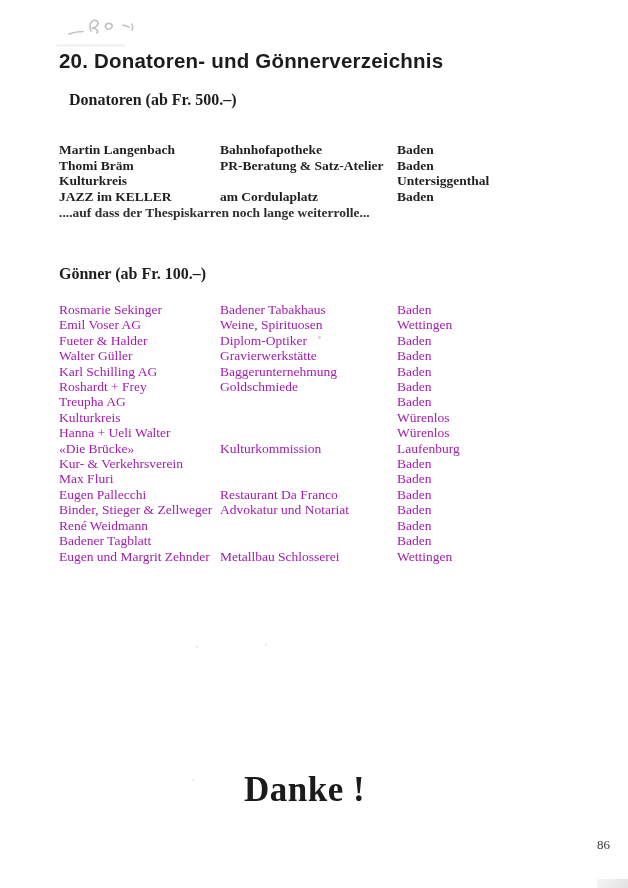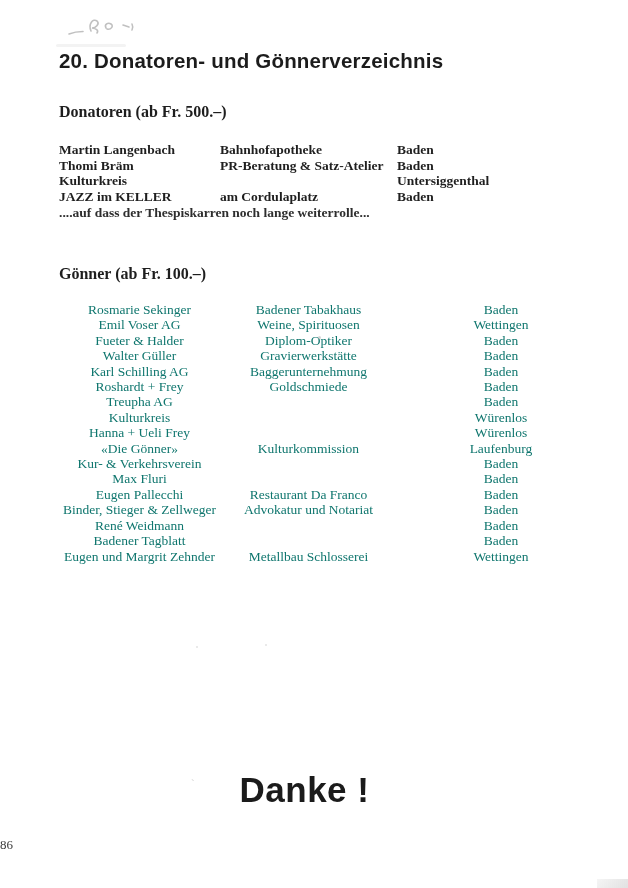--- a/index.html
+++ b/index.html
@@ -17,43 +17,43 @@
     font-family:"Liberation Sans",sans-serif;
     font-weight:bold;font-size:20.5px;line-height:24px;
     letter-spacing:0.2px;color:#1c1c1c;white-space:nowrap;
   }
   .section-heading{
     position:absolute;left:59px;
     font-family:"Liberation Serif",serif;
     font-weight:bold;font-size:16px;line-height:18px;
     color:#1e1e1e;white-space:nowrap;
   }
-  .heading-donors{top:103px;}
+  .heading-donors{top:91px;margin-left:10px;}
   .heading-patrons{top:265px;}
   .listing{
     position:absolute;left:59px;right:32px;
     font-size:13.5px;
   }
   .listing-donors{top:142px;line-height:15.7px;font-weight:bold;color:#1f1f1f;}
-  .listing-patrons{top:302px;line-height:15.4px;color:#0f766e;text-align:center;}
+  .listing-patrons{top:302px;line-height:15.4px;color:#a21caf;}
   .trow{display:grid;grid-template-columns:161px 177px 1fr;}
   .trow span{display:block;white-space:nowrap;overflow:visible;}
   .footnote{
     font-weight:bold;color:#2e2e2e;white-space:nowrap;
   }
   .thanks{
     position:absolute;left:0;top:770px;width:609px;
     text-align:center;
-    font-family:Liberation Sans, sans-serif;
+    font-family:Liberation Serif, serif;
     font-weight:bold;font-size:35px;line-height:40px;
     color:#1b1b1b;letter-spacing:0.5px;
   }
   .page-number{
     position:absolute;left:0;top:837px;width:610px;
-    text-align:left;
+    text-align:right;
     font-size:13px;color:#3a3a3a;
   }
   .pencil-annotation{
     position:absolute;left:66px;top:15px;opacity:0.85;
   }
   .smear{
     position:absolute;left:56px;top:44px;width:70px;height:3px;
     background:#f0f0f0;border-radius:2px;opacity:0.8;
   }
   .dot-artifact{
@@ -154,26 +154,26 @@
       <span>Treupha AG</span>
       <span></span>
       <span>Baden</span>
     </div>
     <div class="trow">
       <span>Kulturkreis</span>
       <span></span>
       <span>Würenlos</span>
     </div>
     <div class="trow">
-      <span>Hanna + Ueli Frey</span>
+      <span>Hanna + Ueli Walter</span>
       <span></span>
       <span>Würenlos</span>
     </div>
     <div class="trow">
-      <span>«Die Gönner»</span>
+      <span>«Die Brücke»</span>
       <span>Kulturkommission</span>
       <span>Laufenburg</span>
     </div>
     <div class="trow">
       <span>Kur- &amp; Verkehrsverein</span>
       <span></span>
       <span>Baden</span>
     </div>
     <div class="trow">
       <span>Max Fluri</span>

